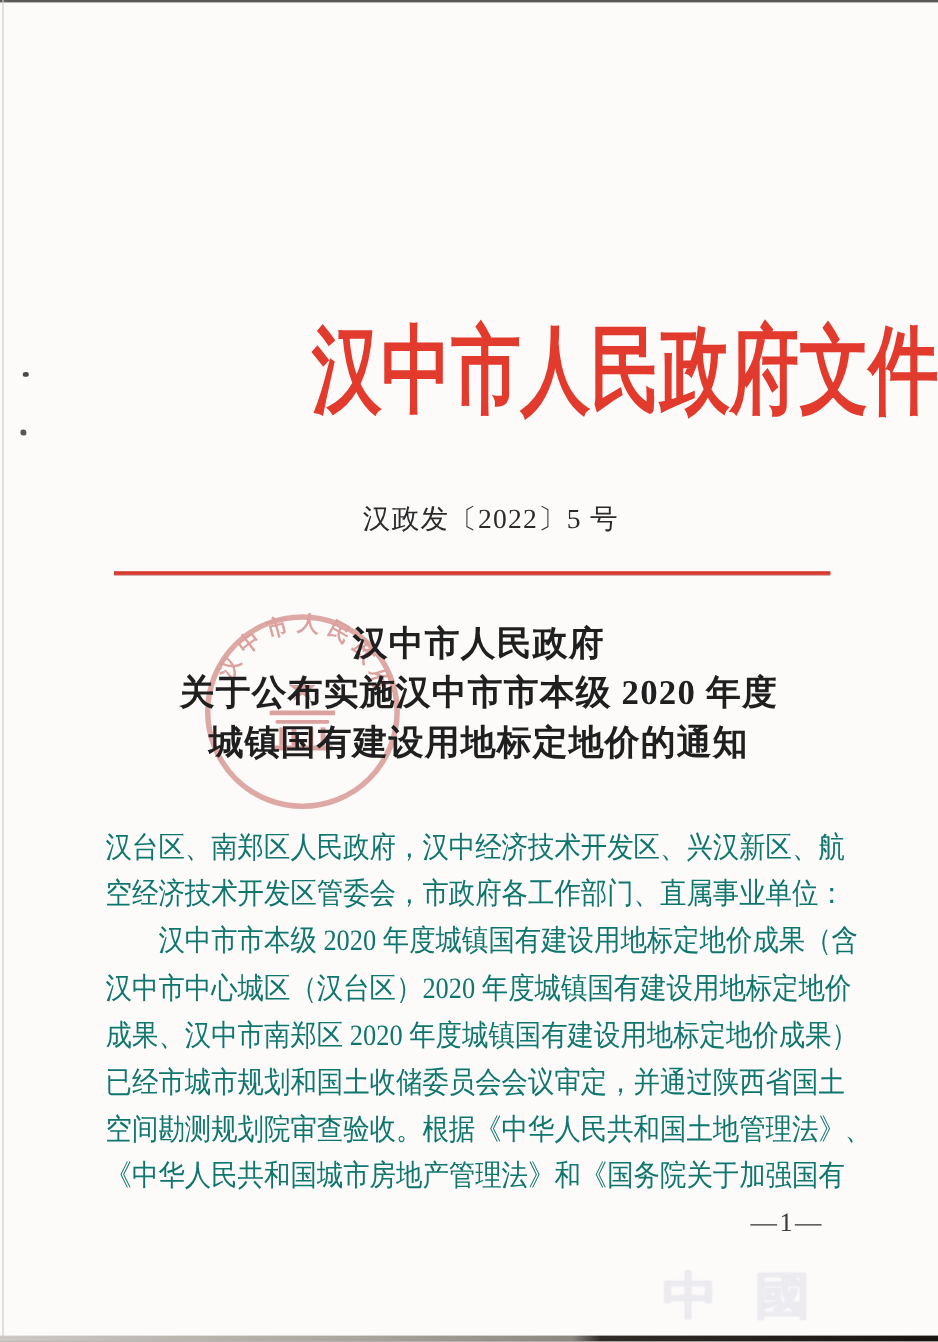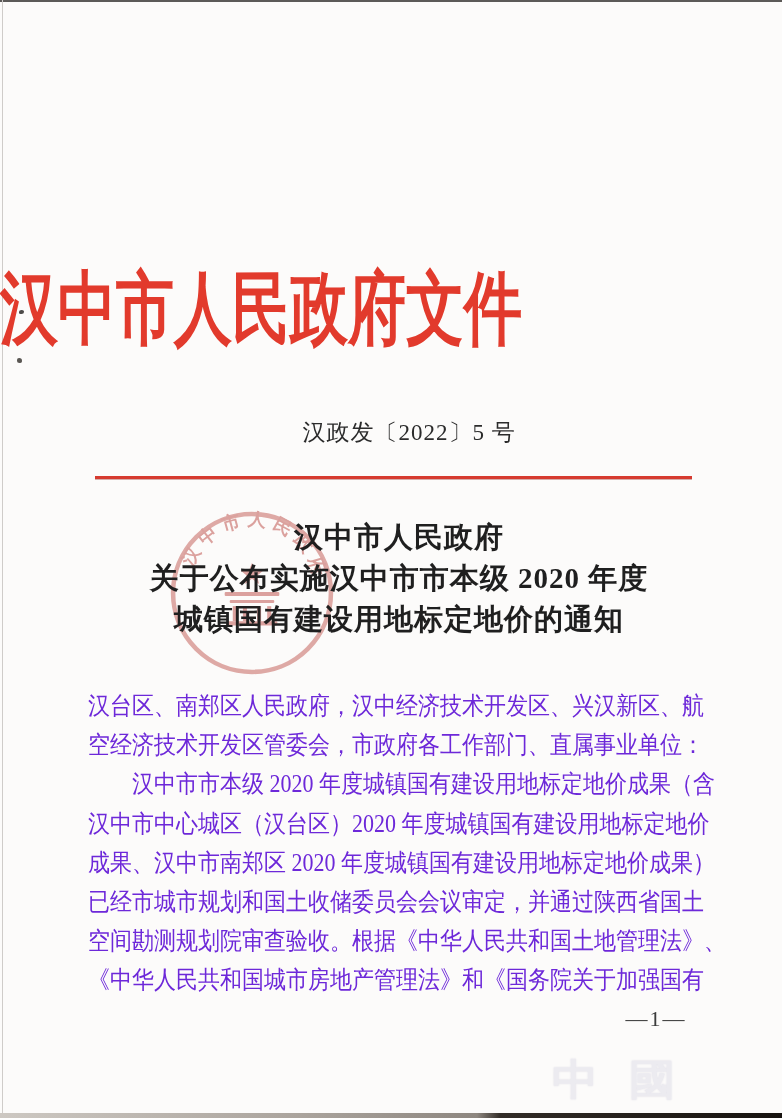--- a/index.html
+++ b/index.html
@@ -17,21 +17,21 @@
   .edge-top    { position:absolute; top:0; left:0; width:100%; height:2px; background:#3f3d3b; opacity:.85; }
   .edge-left   { position:absolute; top:0; left:2px; width:1px; height:100%; background:#cfccc9; }
   .edge-bottom { position:absolute; bottom:0; left:0; width:100%; height:5px;
                  background:linear-gradient(90deg,#cdc8c2 0%,#aba49d 38%,#8e8780 61%,#322c27 64%,#17130f 100%); }
   .speck-1 { position:absolute; left:19px; top:310px; width:5px; height:4px; background:#4c4a48; border-radius:50% 40% 50% 30%; }
   .speck-2 { position:absolute; left:17px; top:358px; width:5px; height:5px; background:#5a5753; border-radius:40% 55% 35% 50%; }
 
   
   .red-header {
     position:absolute; top:256px; left:0; right:0;
-    text-align:left; z-index:3;
+    text-align:right; z-index:3;
   }
   .red-header .stretch {
     display:inline-block;
     font-size:58px; font-weight:bold;
     color:#e23a2c;
     transform: scaleY(1.38);
     transform-origin: top center;
     letter-spacing: 0px;
     white-space: nowrap;
   }
@@ -61,21 +61,21 @@
     text-align:center; z-index:2;
     font-weight:bold; font-size:29px; line-height:41px;
     color:#1f1f1f;
     transform: translateX(8px);
     letter-spacing:1px;
   }
 
   
   .body-text {
     position:absolute; left:88px; top:686px; width:616px;
-    font-size:22px; color:#6d28d9;
+    font-size:22px; color:#0f766e;
     z-index:2;
   }
   .body-text .line {
     height:39.2px; line-height:39.2px;
     text-align:justify; text-align-last:justify;
     white-space:nowrap;
     transform: scaleY(1.12);
     transform-origin: center;
   }
   .body-text .line.no-stretch { text-align-last:left; }

